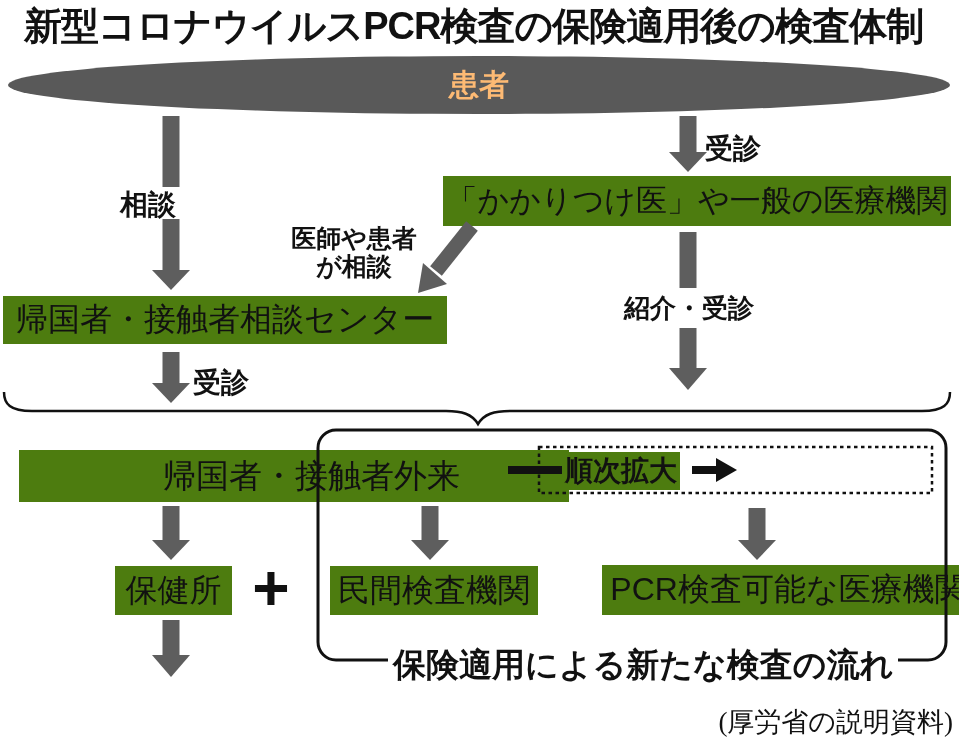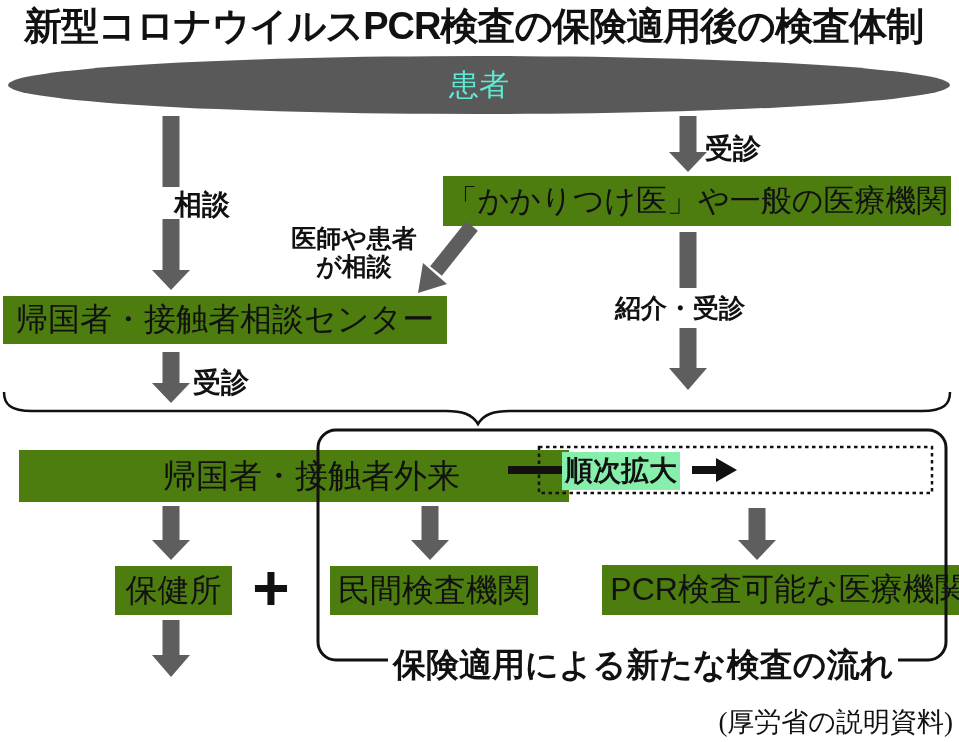--- a/index.html
+++ b/index.html
@@ -9,41 +9,41 @@
   }
   .abs{position:absolute;}
   #title{
     left:24px;top:1px;font-size:38px;font-weight:bold;letter-spacing:-1px;
     white-space:nowrap;z-index:3;
   }
   #patient-ellipse{
     left:8px;top:56px;width:942px;height:58px;background:#595959;border-radius:50%;
     display:flex;align-items:center;justify-content:center;z-index:1;
   }
-  #patient-ellipse .lbl{color:#5eead4;font-size:30px;font-weight:normal;}
+  #patient-ellipse .lbl{color:#fdba74;font-size:30px;font-weight:bold;}
   .node{
     background:#4d7c0f;display:flex;align-items:center;justify-content:center;
     z-index:1;white-space:nowrap;
   }
   #node-family-doctor{left:443px;top:176px;width:508px;height:50px;font-size:31px;}
   #node-consult-center{left:3px;top:296px;width:444px;height:48px;font-size:32px;}
   #node-outpatient{left:19px;top:450px;width:515px;height:52px;font-size:33px;padding-left:35px;}
   #node-health-center{left:115px;top:566px;width:117px;height:49px;font-size:32px;}
   #node-private-lab{left:330px;top:566px;width:208px;height:49px;font-size:32px;}
   #node-pcr-capable{left:602px;top:565px;width:373px;height:50px;font-size:32px;}
   #node-local-institute{left:52px;top:684px;width:246px;height:49px;font-size:32px;}
   svg.lines{left:0;top:0;z-index:2;pointer-events:none;}
   .arrow-label{font-weight:bold;z-index:3;white-space:nowrap;}
-  #label-consult{left:120px;top:186px;width:110px;text-align:right;font-size:28px;}
+  #label-consult{left:120px;top:186px;width:110px;text-align:left;font-size:28px;}
   #label-visit-right{left:705px;top:130px;font-size:28px;}
   #label-doctor-consult{left:280px;top:224px;width:148px;text-align:center;
     font-size:25px;line-height:28px;}
   #label-visit-left{left:193px;top:364px;font-size:28px;}
-  #label-referral{left:615px;top:291px;width:148px;font-size:26px;}
-  #label-expand{left:562px;top:452px;font-size:28px;background:#86efac;padding:0 3px;}
+  #label-referral{left:615px;top:291px;width:148px;text-align:center;font-size:26px;}
+  #label-expand{left:562px;top:452px;font-size:28px;background:#4d7c0f;padding:0 3px;}
   #plus-sign{left:241px;top:552px;width:60px;height:72px;font-size:64px;font-weight:900;
     display:flex;align-items:center;justify-content:center;z-index:3;}
   #label-new-flow{left:388px;top:643px;font-size:33px;font-weight:bold;background:#fff;
     padding:0 5px;z-index:3;white-space:nowrap;}
   #credit{right:6px;top:704px;font-size:27px;z-index:3;
     font-family:"Liberation Serif",serif;white-space:nowrap;}
 </style>
 </head>
 <body>
 

